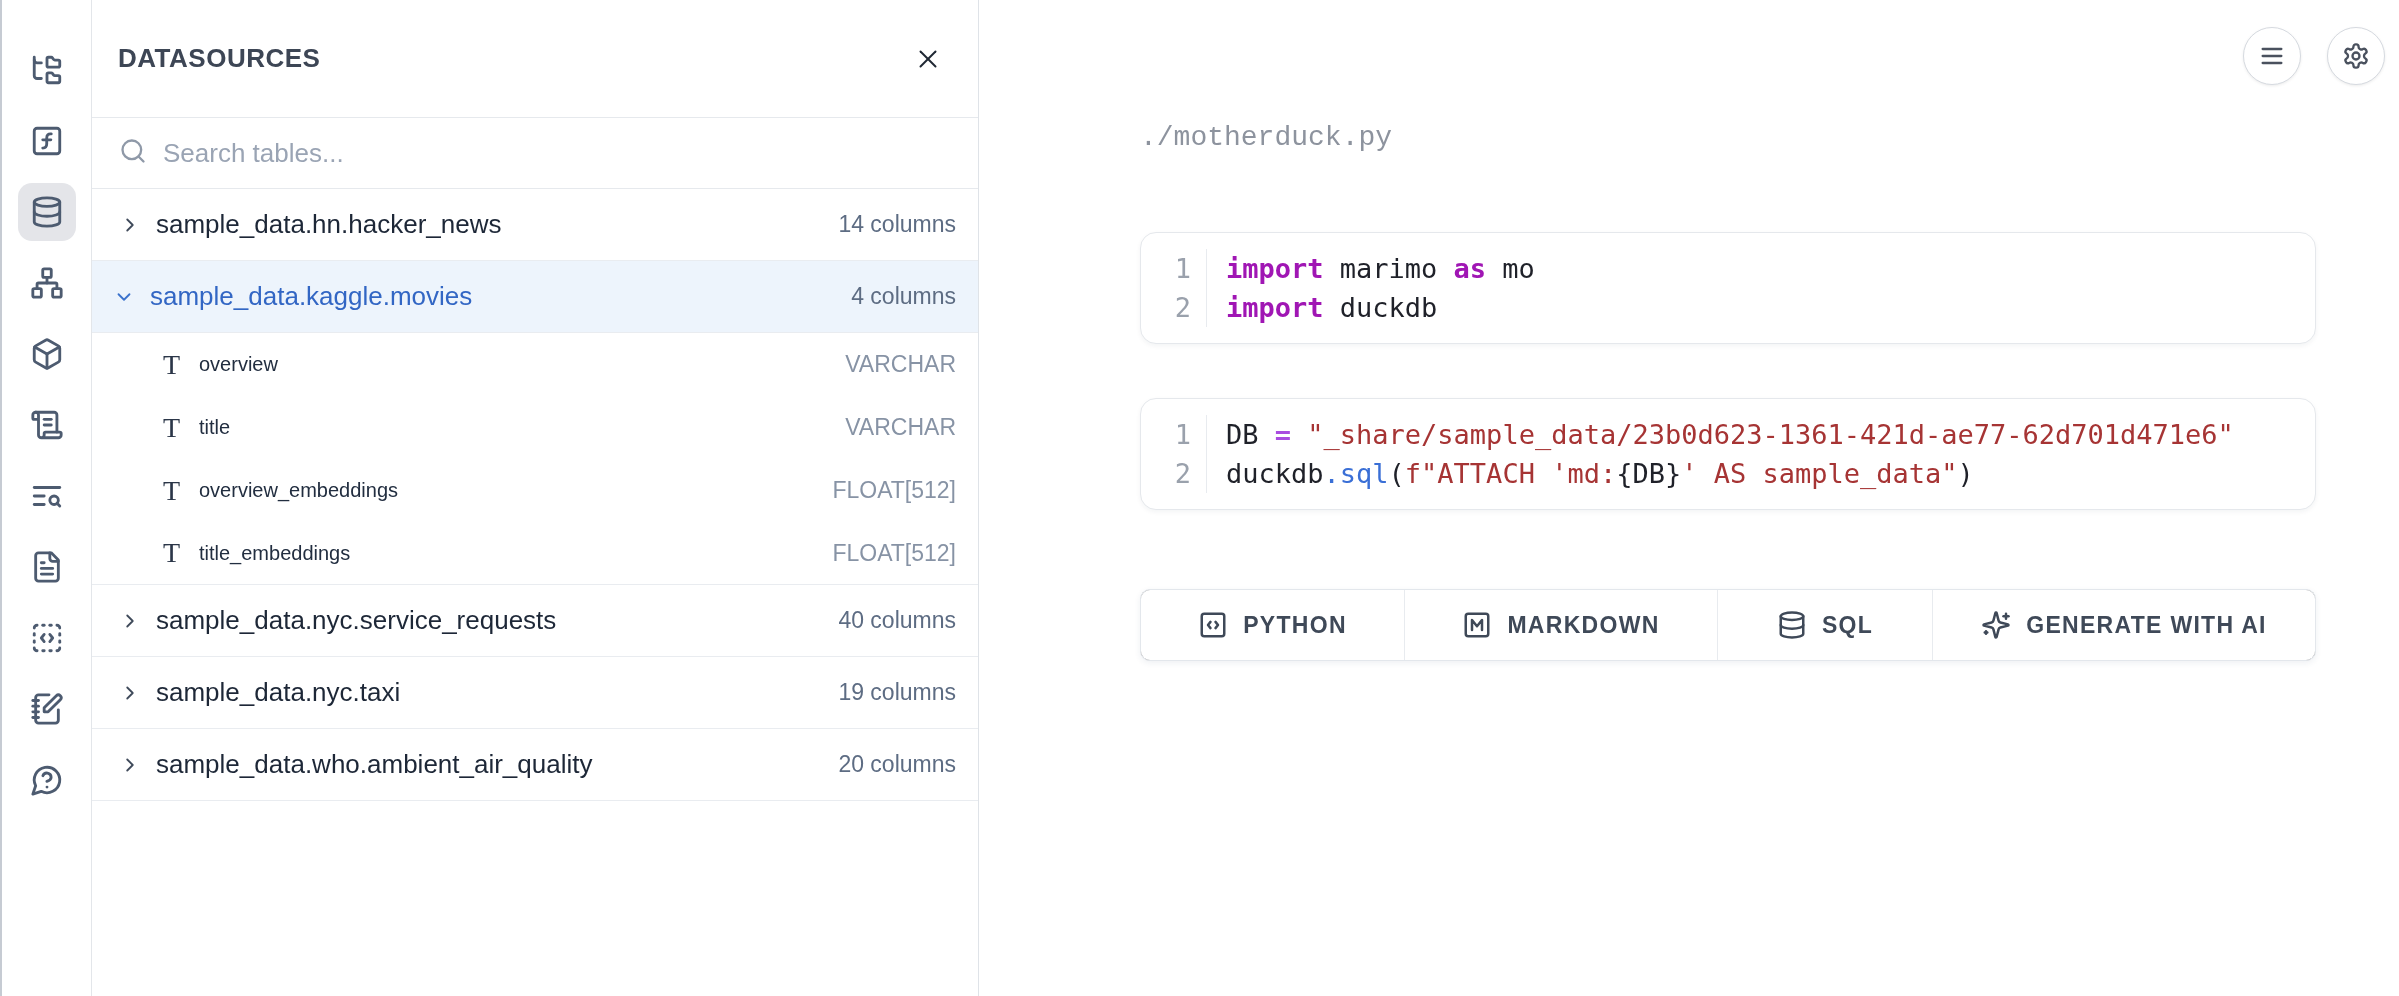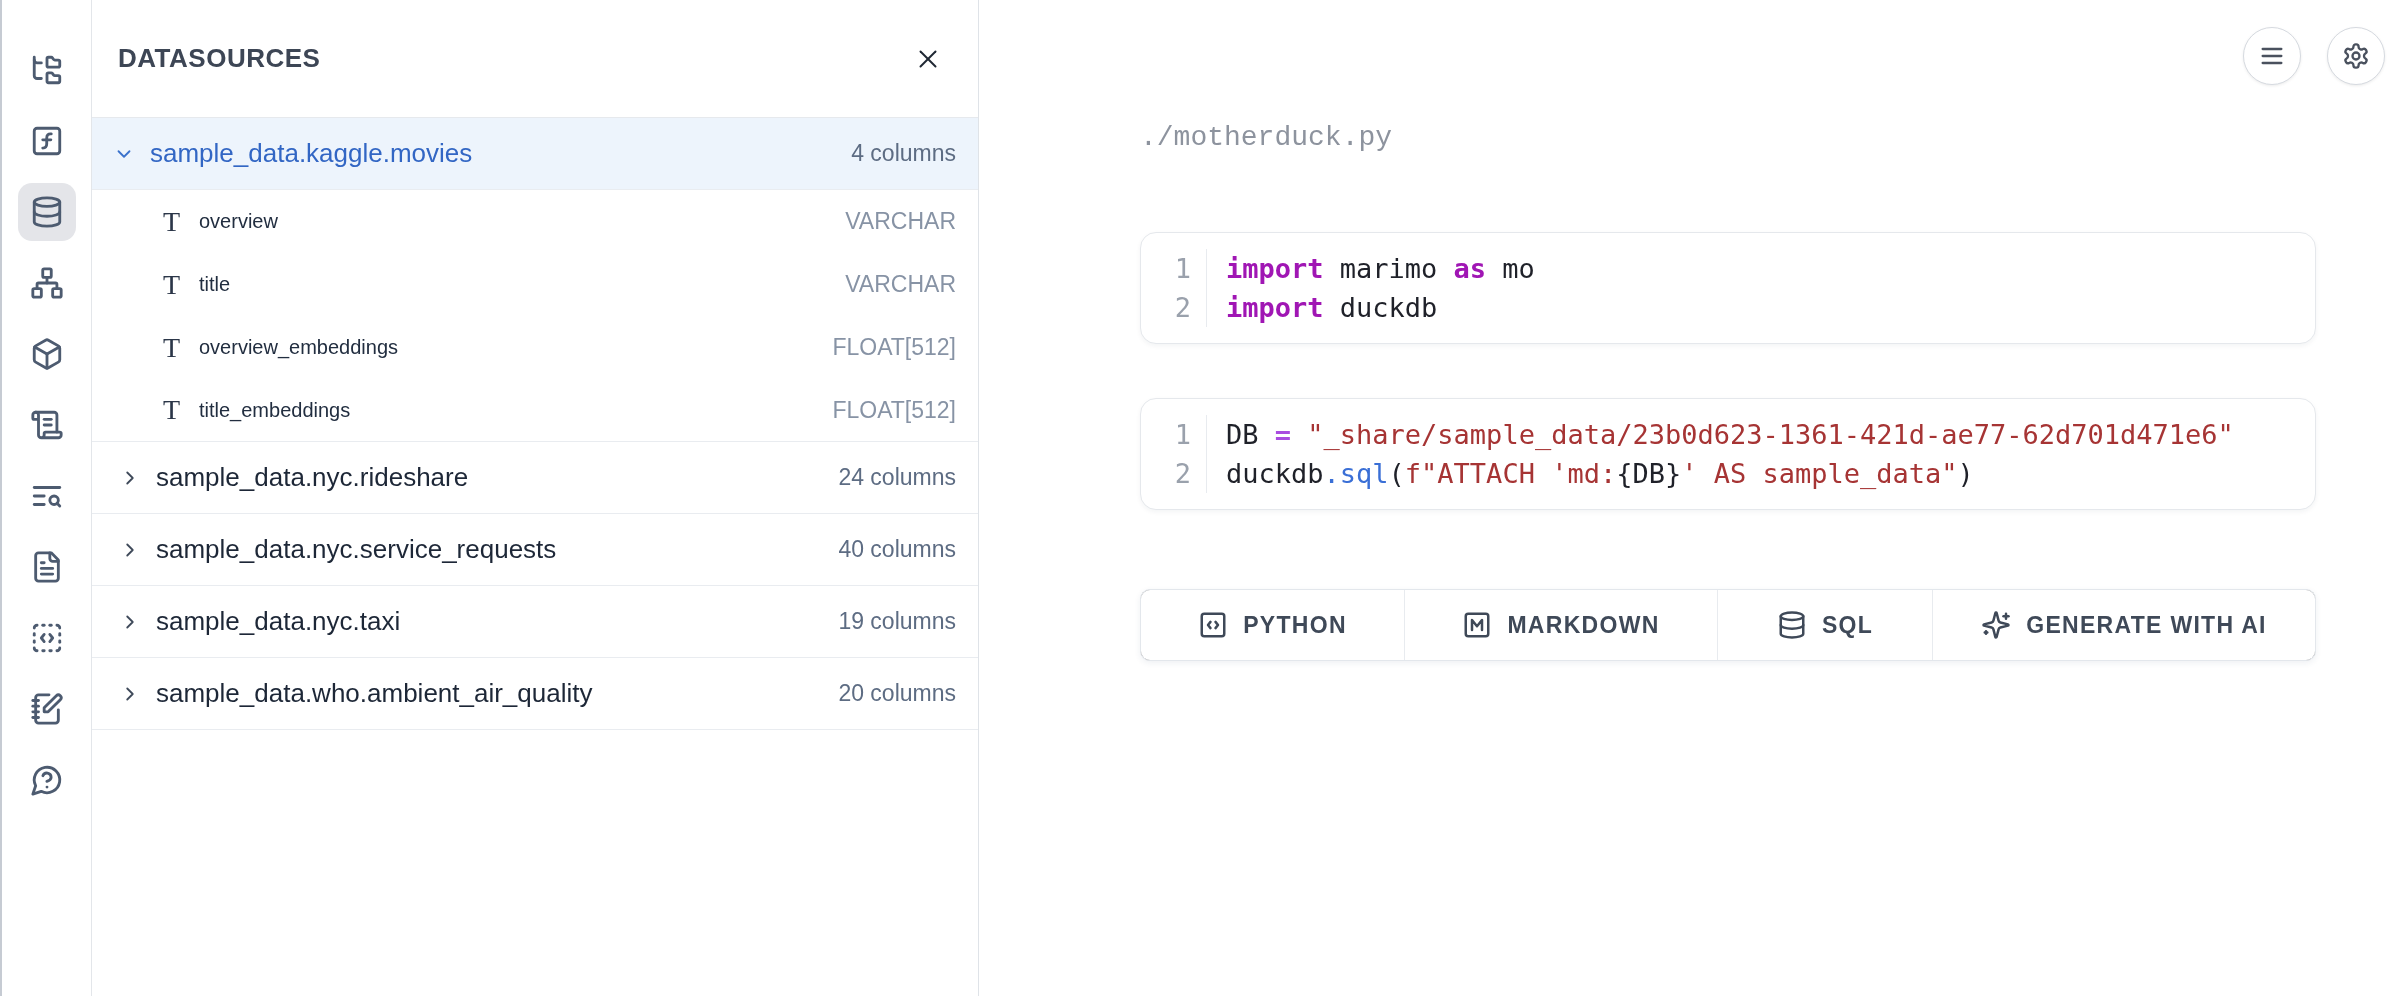--- a/index.html
+++ b/index.html
@@ -200,21 +200,35 @@
   <section class="panel">
     <div class="panel-header">
       <span class="panel-title">DATASOURCES</span>
       <span class="close-btn" id="panel-close">
           <svg viewBox="0 0 24 24" fill="none" stroke="currentColor" stroke-width="2" stroke-linecap="round" stroke-linejoin="round">
             <path d="M18 6 6 18"></path>
             <path d="m6 6 12 12"></path>
           </svg>
         </span>
     </div>
+    <div class="search-row">
+      <span id="search-icon-slot"><svg viewBox="0 0 24 24" fill="none" stroke="currentColor" stroke-width="2" stroke-linecap="round" stroke-linejoin="round">
+            <circle cx="11" cy="11" r="8"></circle>
+            <path d="m21 21-4.3-4.3"></path>
+          </svg></span>
+      <input class="search-input" type="text" placeholder="Search tables..." style="">
+    </div>
     <div class="tree" id="tree">
+        <div class="row-table divider">
+          <svg viewBox="0 0 24 24" fill="none" stroke="currentColor" stroke-width="2" stroke-linecap="round" stroke-linejoin="round" class="chev">
+            <path d="m9 18 6-6-6-6"></path>
+          </svg>
+          <span class="name">sample_data.hn.hacker_news</span>
+          <span class="meta">14 columns</span>
+        </div>
         <div class="row-table selected divider">
           <svg viewBox="0 0 24 24" fill="none" stroke="currentColor" stroke-width="2" stroke-linecap="round" stroke-linejoin="round" class="chev">
             <path d="m6 9 6 6 6-6"></path>
           </svg>
           <span class="name">sample_data.kaggle.movies</span>
           <span class="meta">4 columns</span>
         </div>
         <div class="row-column">
           <span class="t-icon">T</span>
           <span class="name">overview</span>
@@ -227,27 +241,20 @@
         </div>
         <div class="row-column">
           <span class="t-icon">T</span>
           <span class="name">overview_embeddings</span>
           <span class="meta">FLOAT[512]</span>
         </div>
         <div class="row-column divider">
           <span class="t-icon">T</span>
           <span class="name">title_embeddings</span>
           <span class="meta">FLOAT[512]</span>
-        </div>
-        <div class="row-table divider">
-          <svg viewBox="0 0 24 24" fill="none" stroke="currentColor" stroke-width="2" stroke-linecap="round" stroke-linejoin="round" class="chev">
-            <path d="m9 18 6-6-6-6"></path>
-          </svg>
-          <span class="name">sample_data.nyc.rideshare</span>
-          <span class="meta">24 columns</span>
         </div>
         <div class="row-table divider">
           <svg viewBox="0 0 24 24" fill="none" stroke="currentColor" stroke-width="2" stroke-linecap="round" stroke-linejoin="round" class="chev">
             <path d="m9 18 6-6-6-6"></path>
           </svg>
           <span class="name">sample_data.nyc.service_requests</span>
           <span class="meta">40 columns</span>
         </div>
         <div class="row-table divider">
           <svg viewBox="0 0 24 24" fill="none" stroke="currentColor" stroke-width="2" stroke-linecap="round" stroke-linejoin="round" class="chev">

